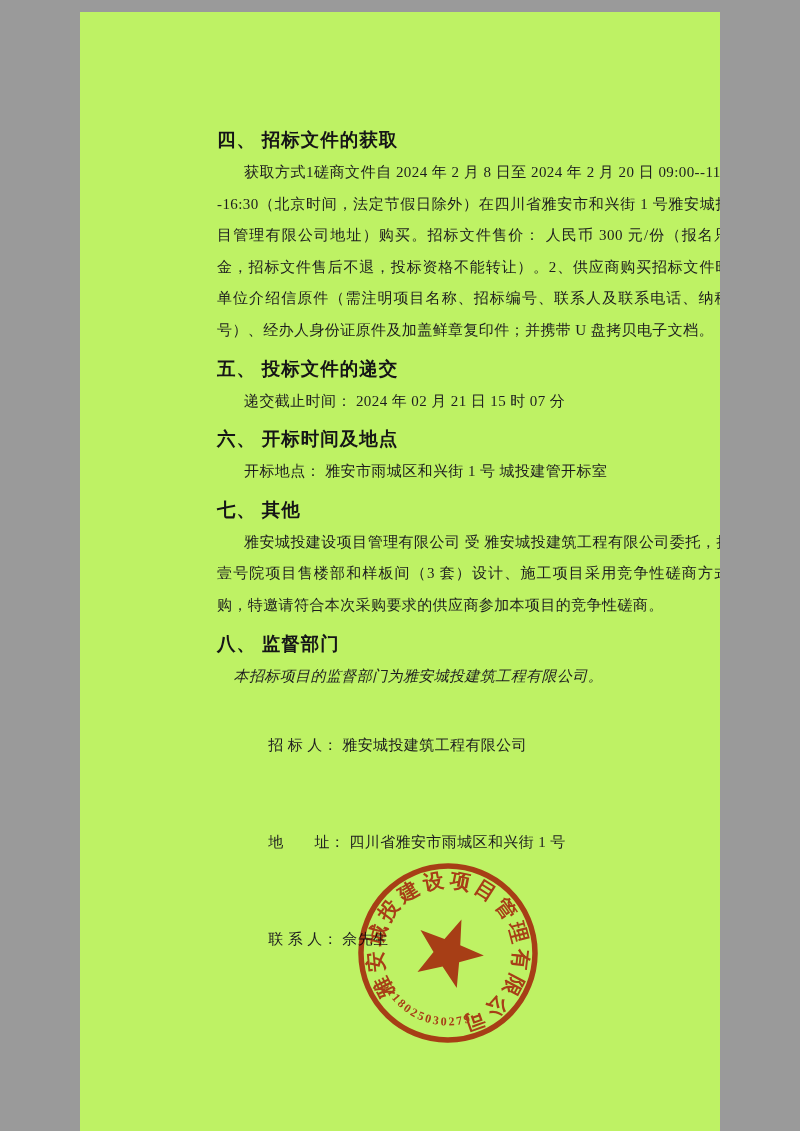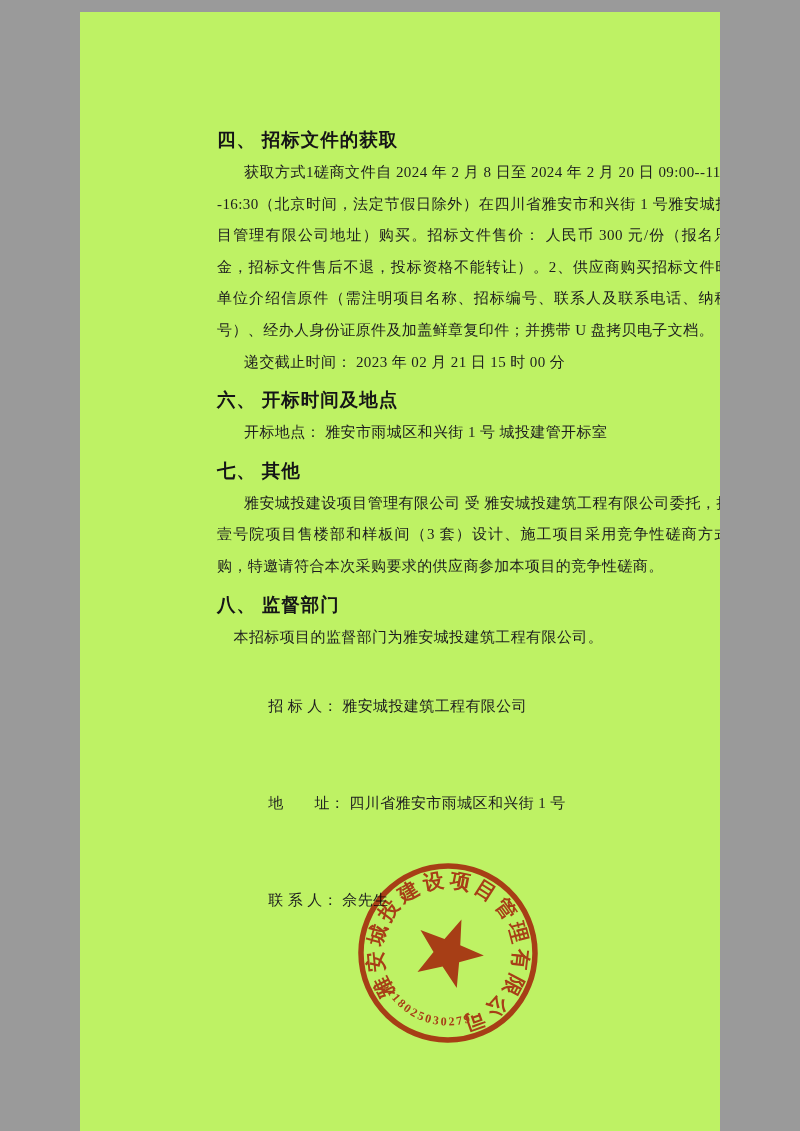--- a/index.html
+++ b/index.html
@@ -26,21 +26,21 @@
     color:#151517;
   }
   .para{
     font-size:15px;
     line-height:31.6px;
     margin:0;
     text-align:justify;
     letter-spacing:0.4px;
   }
   .indent2{text-indent:1.8em;}
-  .indent1{text-indent:1.1em;}
+  .indent1{text-indent:1.1em;font-style:italic;}
   .contact-block{margin-top:4px;padding-left:18px;}
   .crow{
     font-size:15px;
     line-height:32.4px;
     letter-spacing:0.4px;
     white-space:pre-wrap;
   }
   .crow .lab{display:inline;}
   .crow .val{display:inline;}
   .stamp{
@@ -60,21 +60,22 @@
 </style>
 </head>
 <body>
 
 <div class="page">
   <div class="content">
 
     <h3 class="sec-heading">四、 招标文件的获取</h3>
     <p class="para indent2">获取方式1磋商文件自 2024 年 2 月 8 日至 2024 年 2 月 20 日 09:00--11:30↓430--16:30（北京时间，法定节假日除外）在四川省雅安市和兴街 1 号雅安城投建设项目管理有限公司地址）购买。招标文件售价： 人民币 300 元/份（报名只收取现金，招标文件售后不退，投标资格不能转让）。2、供应商购买招标文件时须携带 单位介绍信原件（需注明项目名称、招标编号、联系人及联系电话、纳税人识别号）、经办人身份证原件及加盖鲜章复印件；并携带 U 盘拷贝电子文档。</p>
 
-    <p class="para indent2">递交截止时间： 2023 年 02 月 21 日 15 时 00 分</p>
+    <h3 class="sec-heading">五、 投标文件的递交</h3>
+    <p class="para indent2">递交截止时间： 2024 年 02 月 21 日 15 时 07 分</p>
 
     <h3 class="sec-heading">六、 开标时间及地点</h3>
     <p class="para indent2">开标地点： 雅安市雨城区和兴街 1 号 城投建管开标室</p>
 
     <h3 class="sec-heading">七、 其他</h3>
     <p class="para indent2">雅安城投建设项目管理有限公司 受 雅安城投建筑工程有限公司委托，拟对雅州壹号院项目售楼部和样板间（3 套）设计、施工项目采用竞争性磋商方式进行采购，特邀请符合本次采购要求的供应商参加本项目的竞争性磋商。</p>
 
     <h3 class="sec-heading">八、 监督部门</h3>
     <p class="para indent1">本招标项目的监督部门为雅安城投建筑工程有限公司。</p>
 

